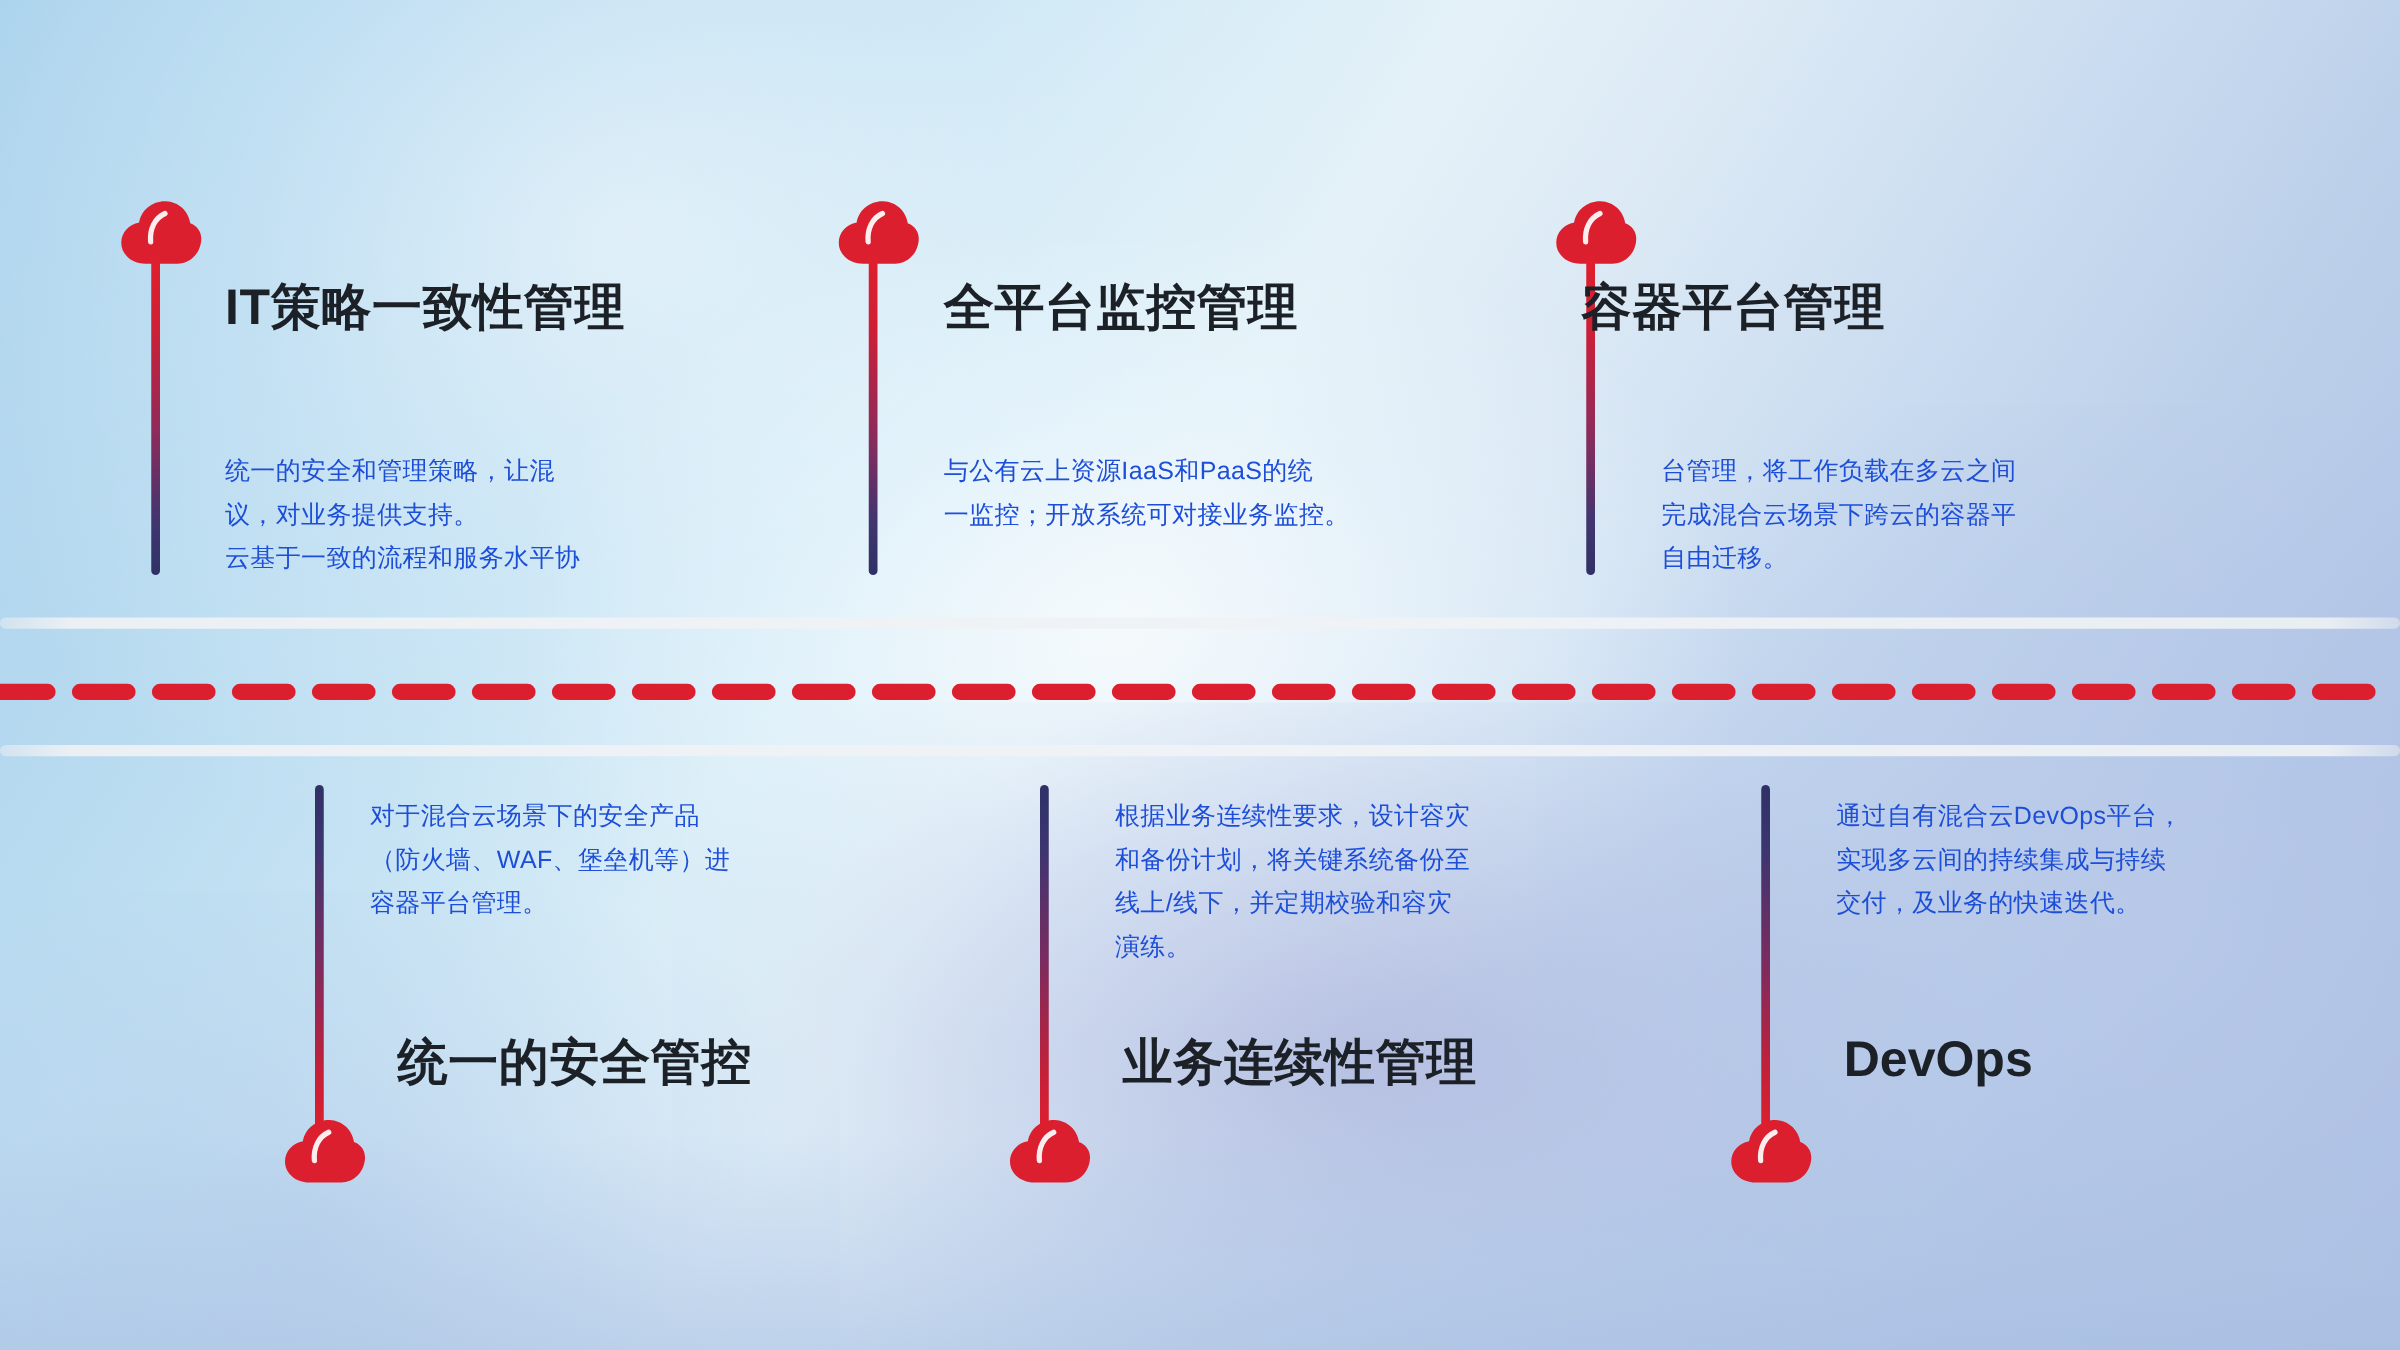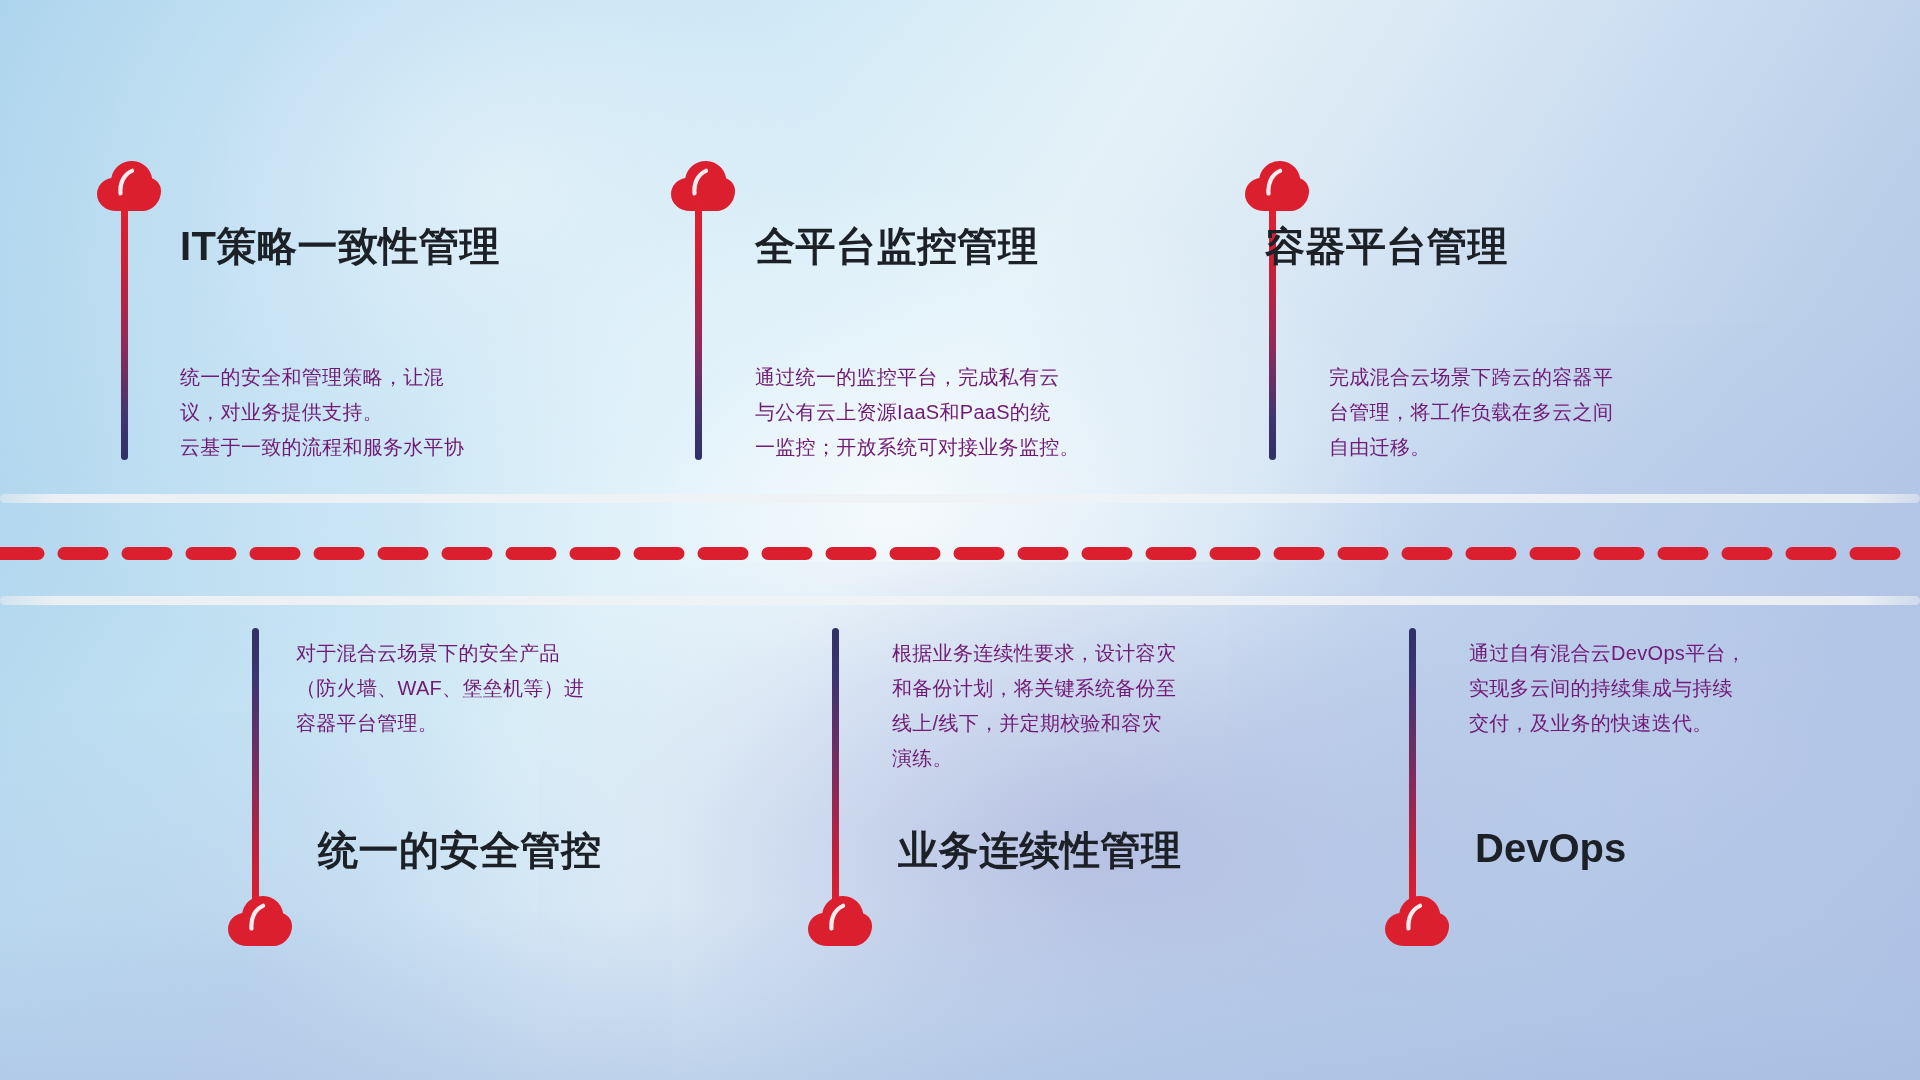--- a/index.html
+++ b/index.html
@@ -103,21 +103,21 @@
     letter-spacing:0.5px;
     white-space:nowrap;
     line-height:1.2;
   }
   .title.latin{ letter-spacing:0px; }
 
   .body-text{
     position:absolute;
     font-size:20px;
     line-height:35px;
-    color:#701a75;
+    color:#1d4ed8;
     letter-spacing:0.3px;
     width:370px;
     font-weight:400;
   }
   .body-text .ln{ display:block; white-space:nowrap; }
 
   
   .divider-line{
     position:absolute;
     left:0; width:100%;
@@ -174,38 +174,37 @@
   <div class="pillar">
     <div class="cloud" style="left:670px; top:160px;">
       <svg viewBox="0 0 66 52" xmlns="http://www.w3.org/2000/svg">
         <path d="M20.5 51 C9.2 51 1 43.4 1 34.2 C1 26.0 7.2 19.3 15.3 18.0 C17.0 7.8 26.2 0.6 36.7 1.0 C46.7 1.4 54.8 8.8 56.2 18.5 C61.7 20.4 65.2 25.4 65.0 31.2 C64.8 42.0 56.5 51 45.8 51 Z" fill="#dc1f2e"></path>
         <path d="M24.5 33.5 C23.6 23.0 28.0 14.3 36.0 10.8" fill="none" stroke="#ffffff" stroke-width="4.2" stroke-linecap="round" opacity="0.92"></path>
       </svg>
     </div>
     <div class="bar down" style="left:695px; top:205px; height:255px;"></div>
     <div class="title" style="left:755px; top:222px;">全平台监控管理</div>
     <div class="body-text" style="left:755px; top:360px;">
-      <span class="ln">通过统一的监控平台，完成私有云</span>
       <span class="ln">与公有云上资源IaaS和PaaS的统</span>
       <span class="ln">一监控；开放系统可对接业务监控。</span>
     </div>
   </div>
 
   <div class="pillar">
     <div class="cloud" style="left:1244px; top:160px;">
       <svg viewBox="0 0 66 52" xmlns="http://www.w3.org/2000/svg">
         <path d="M20.5 51 C9.2 51 1 43.4 1 34.2 C1 26.0 7.2 19.3 15.3 18.0 C17.0 7.8 26.2 0.6 36.7 1.0 C46.7 1.4 54.8 8.8 56.2 18.5 C61.7 20.4 65.2 25.4 65.0 31.2 C64.8 42.0 56.5 51 45.8 51 Z" fill="#dc1f2e"></path>
         <path d="M24.5 33.5 C23.6 23.0 28.0 14.3 36.0 10.8" fill="none" stroke="#ffffff" stroke-width="4.2" stroke-linecap="round" opacity="0.92"></path>
       </svg>
     </div>
     <div class="bar down" style="left:1269px; top:205px; height:255px;"></div>
     <div class="title" style="left:1265px; top:222px;">容器平台管理</div>
     <div class="body-text" style="left:1329px; top:360px;">
+      <span class="ln">台管理，将工作负载在多云之间</span>
       <span class="ln">完成混合云场景下跨云的容器平</span>
-      <span class="ln">台管理，将工作负载在多云之间</span>
       <span class="ln">自由迁移。</span>
     </div>
   </div>
 
   <div class="divider-line top"></div>
 
   <div class="dashed-line">
     <svg viewBox="0 0 1920 15" preserveAspectRatio="none" xmlns="http://www.w3.org/2000/svg">
       <line x1="0" y1="7.5" x2="1920" y2="7.5" stroke="#dc1f2e" stroke-width="13" stroke-linecap="round" stroke-dasharray="38 26"></line>
     </svg>

